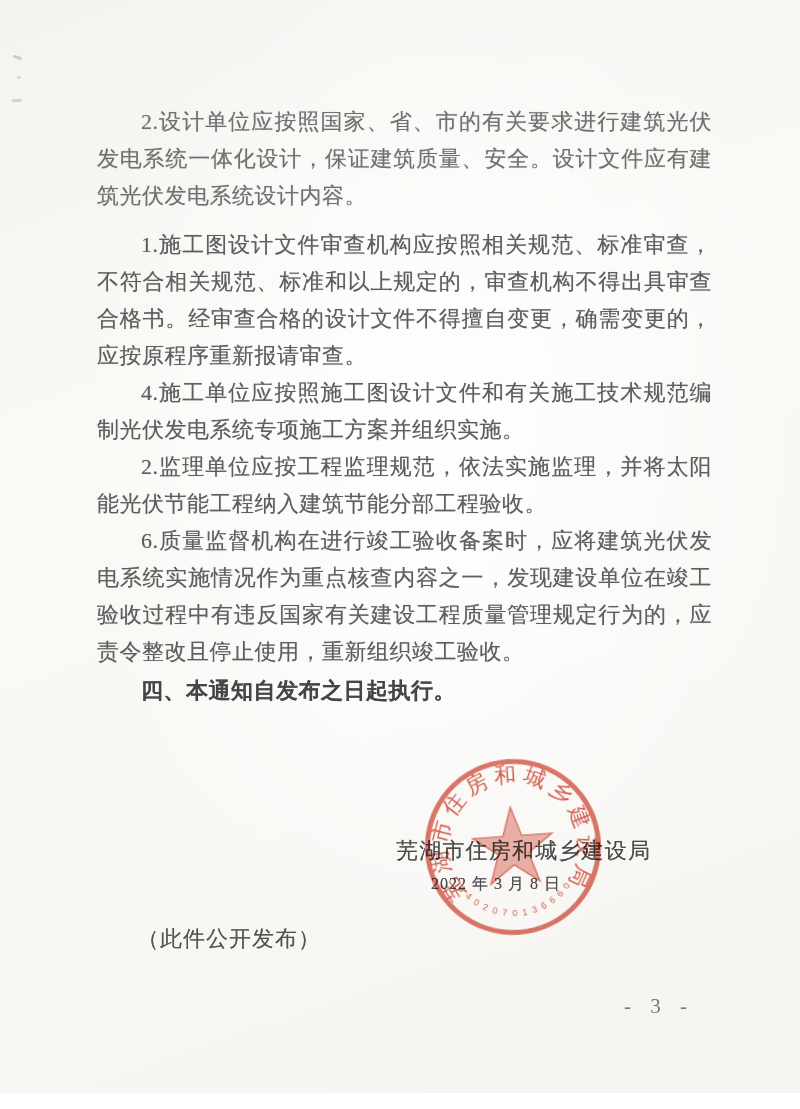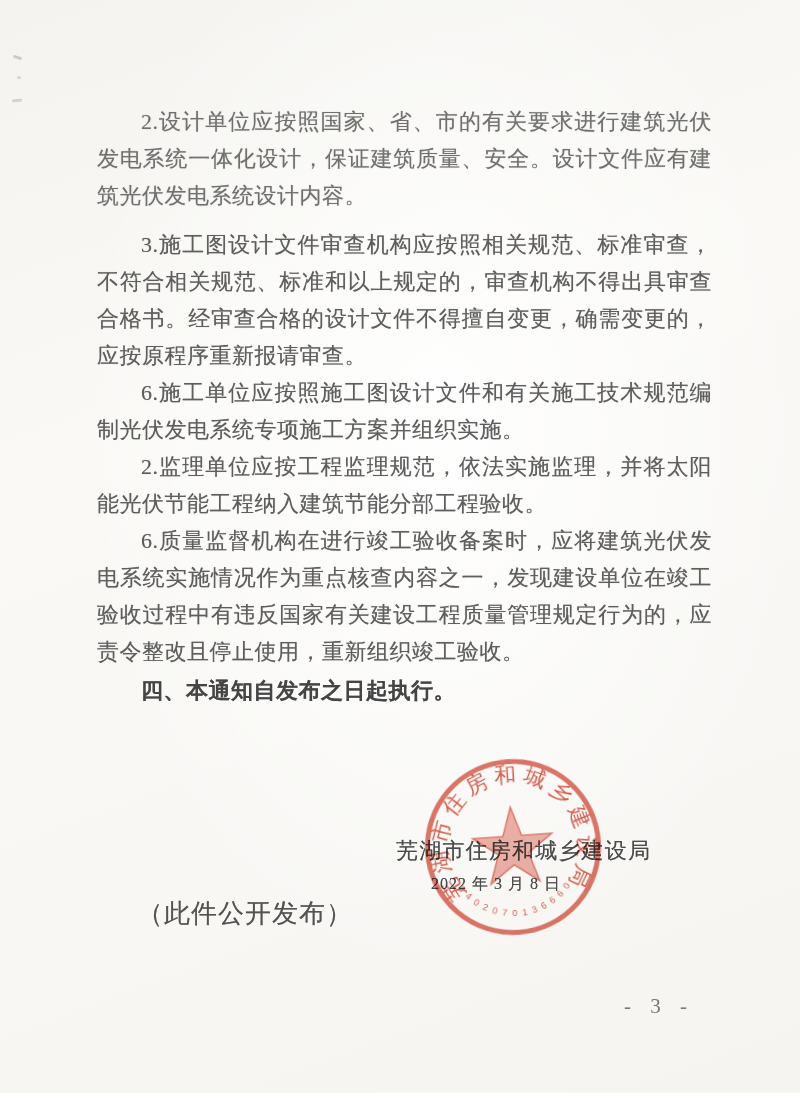--- a/index.html
+++ b/index.html
@@ -65,42 +65,42 @@
   .stamp .arc-text {
     font-family: "Liberation Serif", "DejaVu Serif", serif;
     font-size: 24px; letter-spacing: 6px; fill: #d5513f;
   }
   .stamp .arc-code {
     font-family: "Liberation Sans", "DejaVu Sans", sans-serif;
     font-size: 10px; letter-spacing: 6px; fill: #d5513f;
   }
 
   .footnote {
-    position: absolute; left: 137px; top: 896px;
-    font-size: 26px; color: #535353; letter-spacing: 1px;
+    position: absolute; left: 137px; top: 924px;
+    font-size: 22px; color: #535353; letter-spacing: 1px;
     text-shadow: 0 0 0.6px rgba(80,80,80,0.55);
   }
   .page-number {
     position: absolute; left: 624px; top: 994px;
     font-size: 21px; color: #797979; letter-spacing: 7px;
   }
 </style>
 </head>
 <body>
 
 <div class="page">
 
   <div class="speck s1"></div>
   <div class="speck s2"></div>
   <div class="speck s3"></div>
 
   <div class="body-text">
     <p class="para-2">2.设计单位应按照国家、省、市的有关要求进行建筑光伏发电系统一体化设计，保证建筑质量、安全。设计文件应有建筑光伏发电系统设计内容。</p>
-    <p class="para-3">3.施工图设计文件审查机构应按照相关规范、标准审查，不符合相关规范、标准和以上规定的，审查机构不得出具审查合格书。经审查合格的设计文件不得擅自变更，确需变更的，应按原程序重新报请审查。</p>
-    <p>6.施工单位应按照施工图设计文件和有关施工技术规范编制光伏发电系统专项施工方案并组织实施。</p>
+    <p class="para-3">1.施工图设计文件审查机构应按照相关规范、标准审查，不符合相关规范、标准和以上规定的，审查机构不得出具审查合格书。经审查合格的设计文件不得擅自变更，确需变更的，应按原程序重新报请审查。</p>
+    <p>4.施工单位应按照施工图设计文件和有关施工技术规范编制光伏发电系统专项施工方案并组织实施。</p>
     <p>2.监理单位应按工程监理规范，依法实施监理，并将太阳能光伏节能工程纳入建筑节能分部工程验收。</p>
     <p>6.质量监督机构在进行竣工验收备案时，应将建筑光伏发电系统实施情况作为重点核查内容之一，发现建设单位在竣工验收过程中有违反国家有关建设工程质量管理规定行为的，应责令整改且停止使用，重新组织竣工验收。</p>
     <p class="closing">四、本通知自发布之日起执行。</p>
   </div>
 
   <div class="sig-agency">芜湖市住房和城乡建设局</div>
   <div class="sig-date">2022 年 3 月 8 日</div>
 
   <div class="stamp">
     <svg viewBox="0 0 200 200" xmlns="http://www.w3.org/2000/svg">

